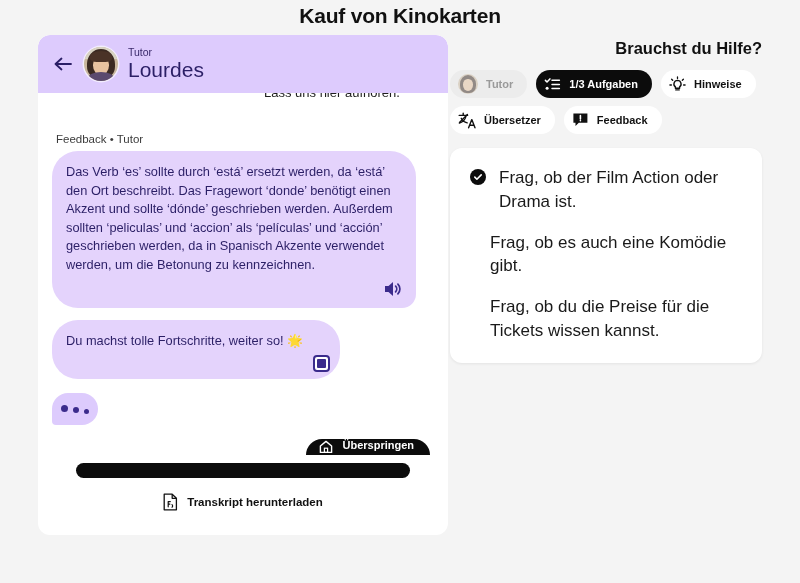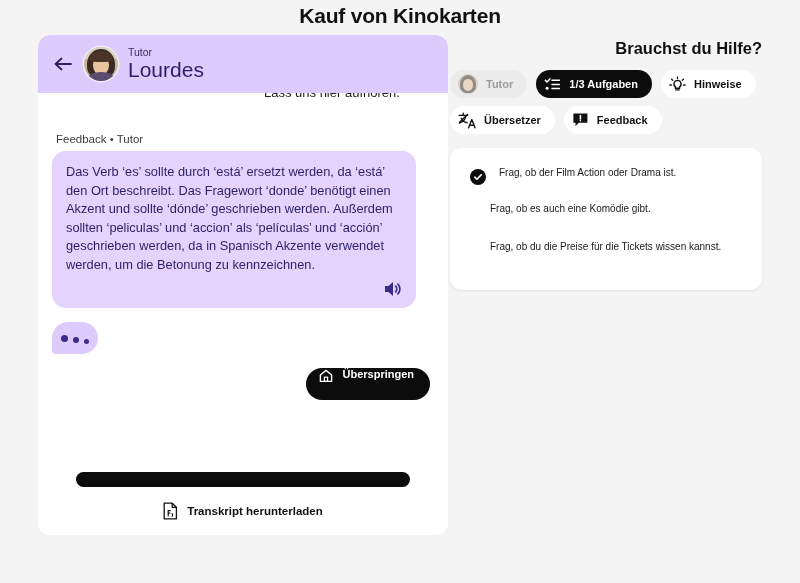--- a/index.html
+++ b/index.html
@@ -144,21 +144,21 @@
   }
 
   .msg-label {
     font-size: 11.5px;
     color: #3b3b3b;
     margin: 14px 0 6px 10px;
   }
   .bubble {
     background: #e4d3fc;
     color: #2b1f66;
-    border-radius: 14px;
+    border-radius: 26px;
     padding: 12px 14px 12px 14px;
     font-size: 12.8px;
     line-height: 1.45;
     position: relative;
     box-sizing: border-box;
   }
   .bubble-long {
     width: 364px;
     margin-left: 6px;
     border-bottom-right-radius: 14px;
@@ -239,21 +239,21 @@
     gap: 8px;
     padding: 0 16px 0 12px;
     font-size: 11px;
     font-weight: bold;
     cursor: pointer;
   }
 
   
   .chat-footer {
     position: absolute;
-    left: 0; right: 0; bottom: 3px;
+    left: 0; right: 0; bottom: 12px;
     height: 68px;
     background: #ffffff;
     padding: 0 38px;
     box-sizing: border-box;
   }
   .input-bar {
     height: 15px;
     background: #0c0c0c;
     border-radius: 10px;
     margin-top: 8px;
@@ -345,21 +345,21 @@
     width: 16px; height: 16px; border-radius: 50%;
     background: #0c0c0c;
     display: flex; align-items: center; justify-content: center;
   }
   .dot-todo {
     width: 9px; height: 9px; border-radius: 50%;
     background: #b6b6b6;
     margin: 7px 3.5px 0 3.5px;
   }
   .sugg-item .txt {
-    font-size: 10px;
+    font-size: 17px;
     line-height: 1.4;
     color: #1a1a1a;
   }
   .sugg-item.wrap .mark { margin-top: 12px; }
 
   svg { display: block; }
 </style>
 </head>
 <body>
 
@@ -399,20 +399,26 @@
           <span>Das Verb ‘es’ sollte durch ‘está’ ersetzt werden, da ‘está’ den Ort beschreibt. Das Fragewort ‘donde’ benötigt einen Akzent und sollte ‘dónde’ geschrieben werden. Außerdem sollten ‘peliculas’ und ‘accion’ als ‘películas’ und ‘acción’ geschrieben werden, da in Spanisch Akzente verwendet werden, um die Betonung zu kennzeichnen.</span>
           <span class="speaker">
             <svg width="22" height="22" viewBox="0 0 22 22">
               <path d="M3 8 h3.5 L11 4 v14 L6.5 14 H3 Z" fill="#3b2b8c"></path>
               <path d="M13.6 8.2 a4 4 0 0 1 0 5.6" fill="none" stroke="#3b2b8c" stroke-width="1.7" stroke-linecap="round"></path>
               <path d="M15.9 6.1 a7 7 0 0 1 0 9.8" fill="none" stroke="#3b2b8c" stroke-width="1.7" stroke-linecap="round"></path>
             </svg>
           </span>
         </div>
 
+        <div class="bubble bubble-short">
+          <span>Du machst tolle Fortschritte, weiter so! 🌟</span>
+          <span class="stop">
+              <i></i>
+            </span>
+        </div>
 
         <div class="typing">
           <i></i>
             <i></i>
             <i></i>
         </div>
 
         <div class="skip-row">
           <div class="skip-btn">
             <span>

